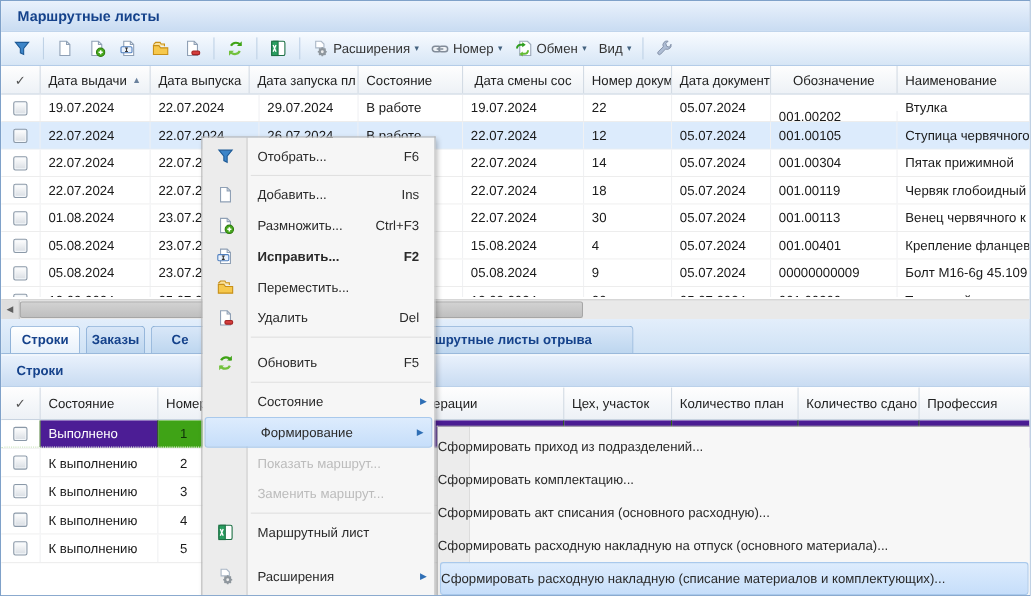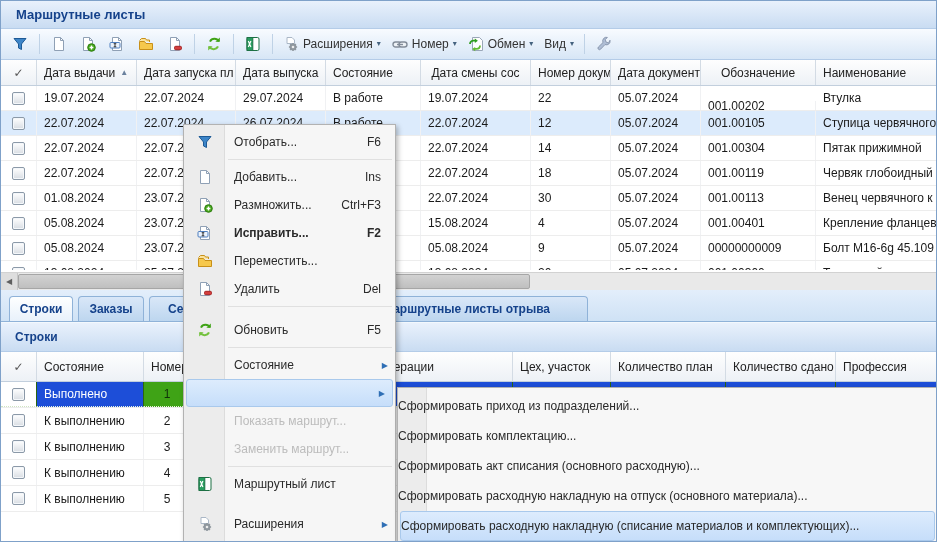--- a/index.html
+++ b/index.html
@@ -44,21 +44,21 @@
   .sort-arrow { font-size: 8px; color: #6a819d; margin-left: 5px; }
   .grid-body { overflow: hidden; position: relative; }
   .grid-top .grid-body { height: 184px; }
   .grid-bottom .grid-body { height: 160px; }
   .grid-row { display: flex; height: 25px; background: #fff; border-bottom: 1px solid #ededed; }
   .grid-bottom .grid-row { height: 26px; }
   .gr-cell { flex: 0 0 auto; border-right: 1px solid #f0f1f3; padding: 0 7px; display: flex; align-items: center; white-space: nowrap; overflow: hidden; }
   .gr-check { justify-content: center; }
   .cb { width: 13px; height: 13px; border: 1px solid #8b99a8; border-radius: 2px; background: linear-gradient(#ffffff, #d8dde3); box-shadow: inset 0 0 0 1px #f4f7fa; }
   .row-selected, .row-selected .gr-cell { background: #dcebfc; }
-  .row-done .gr-cell { background: #1d4ed8; border-right-color: #2c660f; border-bottom: 1px dotted #e8f5df; color: #fff; }
+  .row-done .gr-cell { background: #4c1d95; border-right-color: #2c660f; border-bottom: 1px dotted #e8f5df; color: #fff; }
   .row-done .gr-check { background: #fff; border-bottom: 1px dotted #cfe5c2; }
   .row-done .st-num { background: #3fa316; color: #10330a; justify-content: center; }
   .al-center { justify-content: center; }
   
   .hscroll { position: absolute; left: 0; right: 0; bottom: 0; height: 18px; background: #e9e9e9; border-top: 1px solid #d2d2d2; display: flex; align-items: stretch; }
   .hs-btn { flex: 0 0 17px; display: flex; align-items: center; justify-content: center; background: #dedede; border-right: 1px solid #c6c6c6; color: #5f5f5f; font-size: 8px; }
   .hs-thumb { flex: 0 0 512px; margin: 1px 0; background: linear-gradient(#d2d2d2,#bfbfbf); border: 1px solid #a6a6a6; border-radius: 2px; }
   
   .tabstrip {
     height: 32px; flex: 0 0 32px; background: linear-gradient(#e3eefb, #cfe2f5);
@@ -238,25 +238,25 @@
 
   <div class="grid grid-top">
     <div class="grid-header">
         <div class="gh-cell gh-check" style="width: 36px;">
           <span>✓</span>
         </div>
         <div class="gh-cell" style="width: 100px;">
           <span>Дата выдачи</span>
           <span class="sort-arrow">▲</span>
         </div>
+        <div class="gh-cell" style="width: 90px;">
+          <span>Дата выпуска</span>
+        </div>
         <div class="gh-cell" style="width: 99px;">
           <span>Дата запуска пл</span>
-        </div>
-        <div class="gh-cell" style="width: 90px;">
-          <span>Дата выпуска</span>
         </div>
         <div class="gh-cell" style="width: 95px;">
           <span>Состояние</span>
         </div>
         <div class="gh-cell" style="width: 110px; justify-content: center;">
           <span>Дата смены сос</span>
         </div>
         <div class="gh-cell" style="width: 80px;">
           <span>Номер докум</span>
         </div>
@@ -387,21 +387,21 @@
     <div class="hscroll">
       <div class="hs-btn">◀</div>
       <div class="hs-thumb"></div>
     </div>
   </div>
 
   <div class="tabstrip">
       <div class="tab tab-active" style="width: 64px;">
         <span>Строки</span>
       </div>
-      <div class="tab" style="width: 66px;">
+      <div class="tab" style="width: 54px;">
         <span>Заказы</span>
       </div>
       <div class="tab tab-left" style="width: 94px; padding-left: 18px;">
         <span>Се</span>
       </div>
       <div class="tab tab-left" style="width: 340px; padding-left: 134px;">
         <span>Маршрутные листы отрыва</span>
       </div>
     </div>
 
@@ -588,20 +588,21 @@
         <span class="mi-shortcut">F5</span>
       </div>
       <div class="menu-sep"></div>
       <div class="menu-item">
         <span class="mi-noicon"></span>
         <span class="mi-label">Состояние</span>
         <span class="mi-arrow">▶</span>
       </div>
       <div class="menu-item mi-hl">
         <span class="mi-noicon"></span>
+        <span class="mi-label">Формирование</span>
         <span class="mi-arrow">▶</span>
       </div>
       <div class="menu-item mi-disabled">
         <span class="mi-noicon"></span>
         <span class="mi-label">Показать маршрут...</span>
       </div>
       <div class="menu-item mi-disabled">
         <span class="mi-noicon"></span>
         <span class="mi-label">Заменить маршрут...</span>
       </div>

